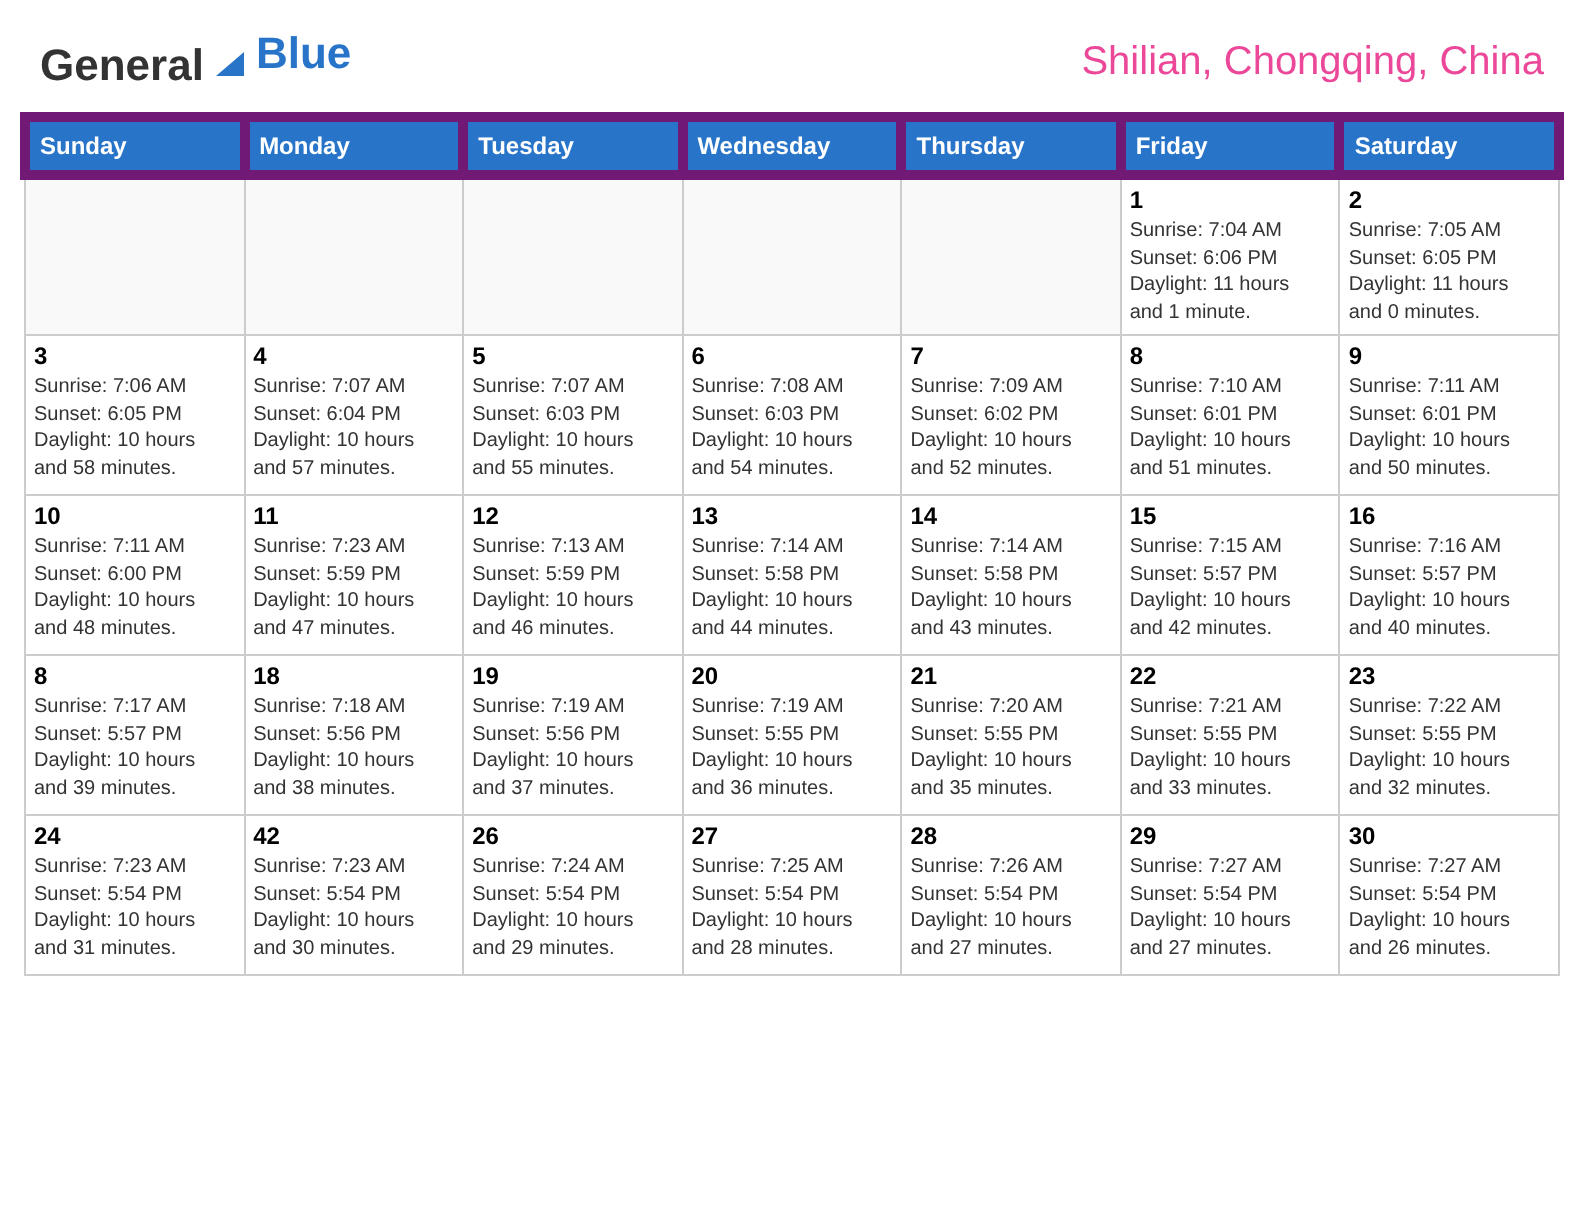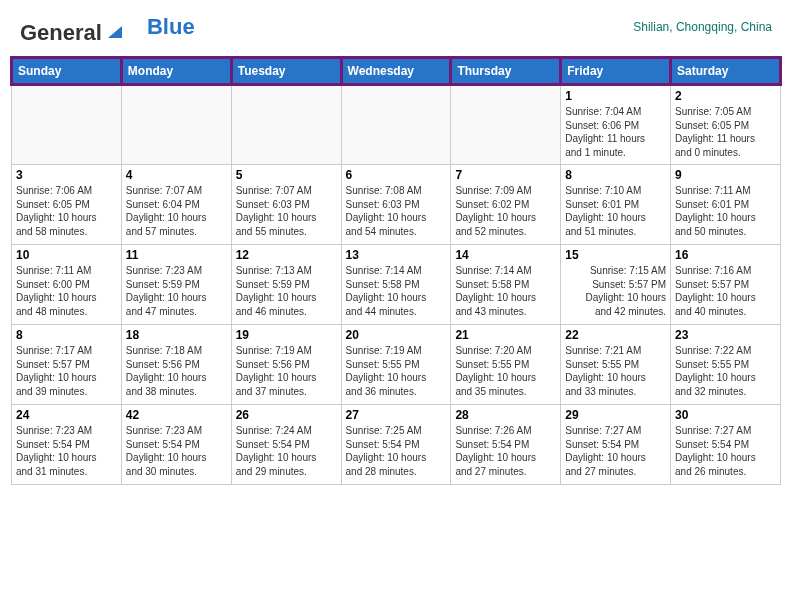--- a/index.html
+++ b/index.html
@@ -23,37 +23,37 @@
     }
     .title-area {
       text-align: right;
     }
     .month-year {
       font-size: 36px;
       font-weight: bold;
       color: #333;
     }
     .location {
-      font-size: 12px;
-      color: #0f766e;
+      font-size: 20px;
+      color: #ec4899;
     }
     .calendar {
       width: 100%;
       border-collapse: collapse;
       margin-top: 5px;
       font-size: 10.5px;
     }
     .calendar th {
       background-color: #2874c8;
       color: white;
       text-align: left;
       padding: 5px 5px;
       font-size: 12px;
       font-weight: bold;
-      border: 3px solid #701a75;
+      border: 5px solid #701a75;
     }
     .calendar td {
       vertical-align: top;
       border: 1px solid #ccc;
       padding: 3px 4px;
       width: calc(100% / 7);
       height: 80px;
     }
     .calendar td.empty {
       background: #f9f9f9;
@@ -73,21 +73,21 @@
 <body>
 
 <div class="header">
   <div class="logo">
     <div style="display:flex; align-items:center;">
       <span style="font-size:22px; font-weight:bold; color:#333;">General</span>
       <svg width="22" height="22" viewBox="0 0 22 22" style="margin-left:2px; margin-top:-4px;">
         <polygon points="4,18 18,18 18,6" fill="#2874c8"></polygon>
       </svg>
     </div>
-    <span style="font-size:22px; font-weight:bold; color:#2874c8; margin-top:-6px; margin-left:21px;">Blue</span>
+    <span style="font-size:22px; font-weight:bold; color:#2874c8; margin-top:-6px; margin-left:2px;">Blue</span>
   </div>
   <div class="title-area">
     <div class="location">Shilian, Chongqing, China</div>
   </div>
 </div>
 
 <table class="calendar">
   <thead>
     <tr>
     <th>Sunday</th>
@@ -203,21 +203,21 @@
         </td>
         <td>
           <div class="day-num">14</div>
           <div class="day-info" style="white-space: pre-line;">Sunrise: 7:14 AM
 Sunset: 5:58 PM
 Daylight: 10 hours
 and 43 minutes.</div>
         </td>
         <td>
           <div class="day-num">15</div>
-          <div class="day-info" style="white-space: pre-line; text-align: right;">Sunrise: 7:15 AM
+          <div class="day-info" style="white-space: pre-line;">Sunrise: 7:15 AM
 Sunset: 5:57 PM
 Daylight: 10 hours
 and 42 minutes.</div>
         </td>
         <td>
           <div class="day-num">16</div>
           <div class="day-info" style="white-space: pre-line;">Sunrise: 7:16 AM
 Sunset: 5:57 PM
 Daylight: 10 hours
 and 40 minutes.</div>

